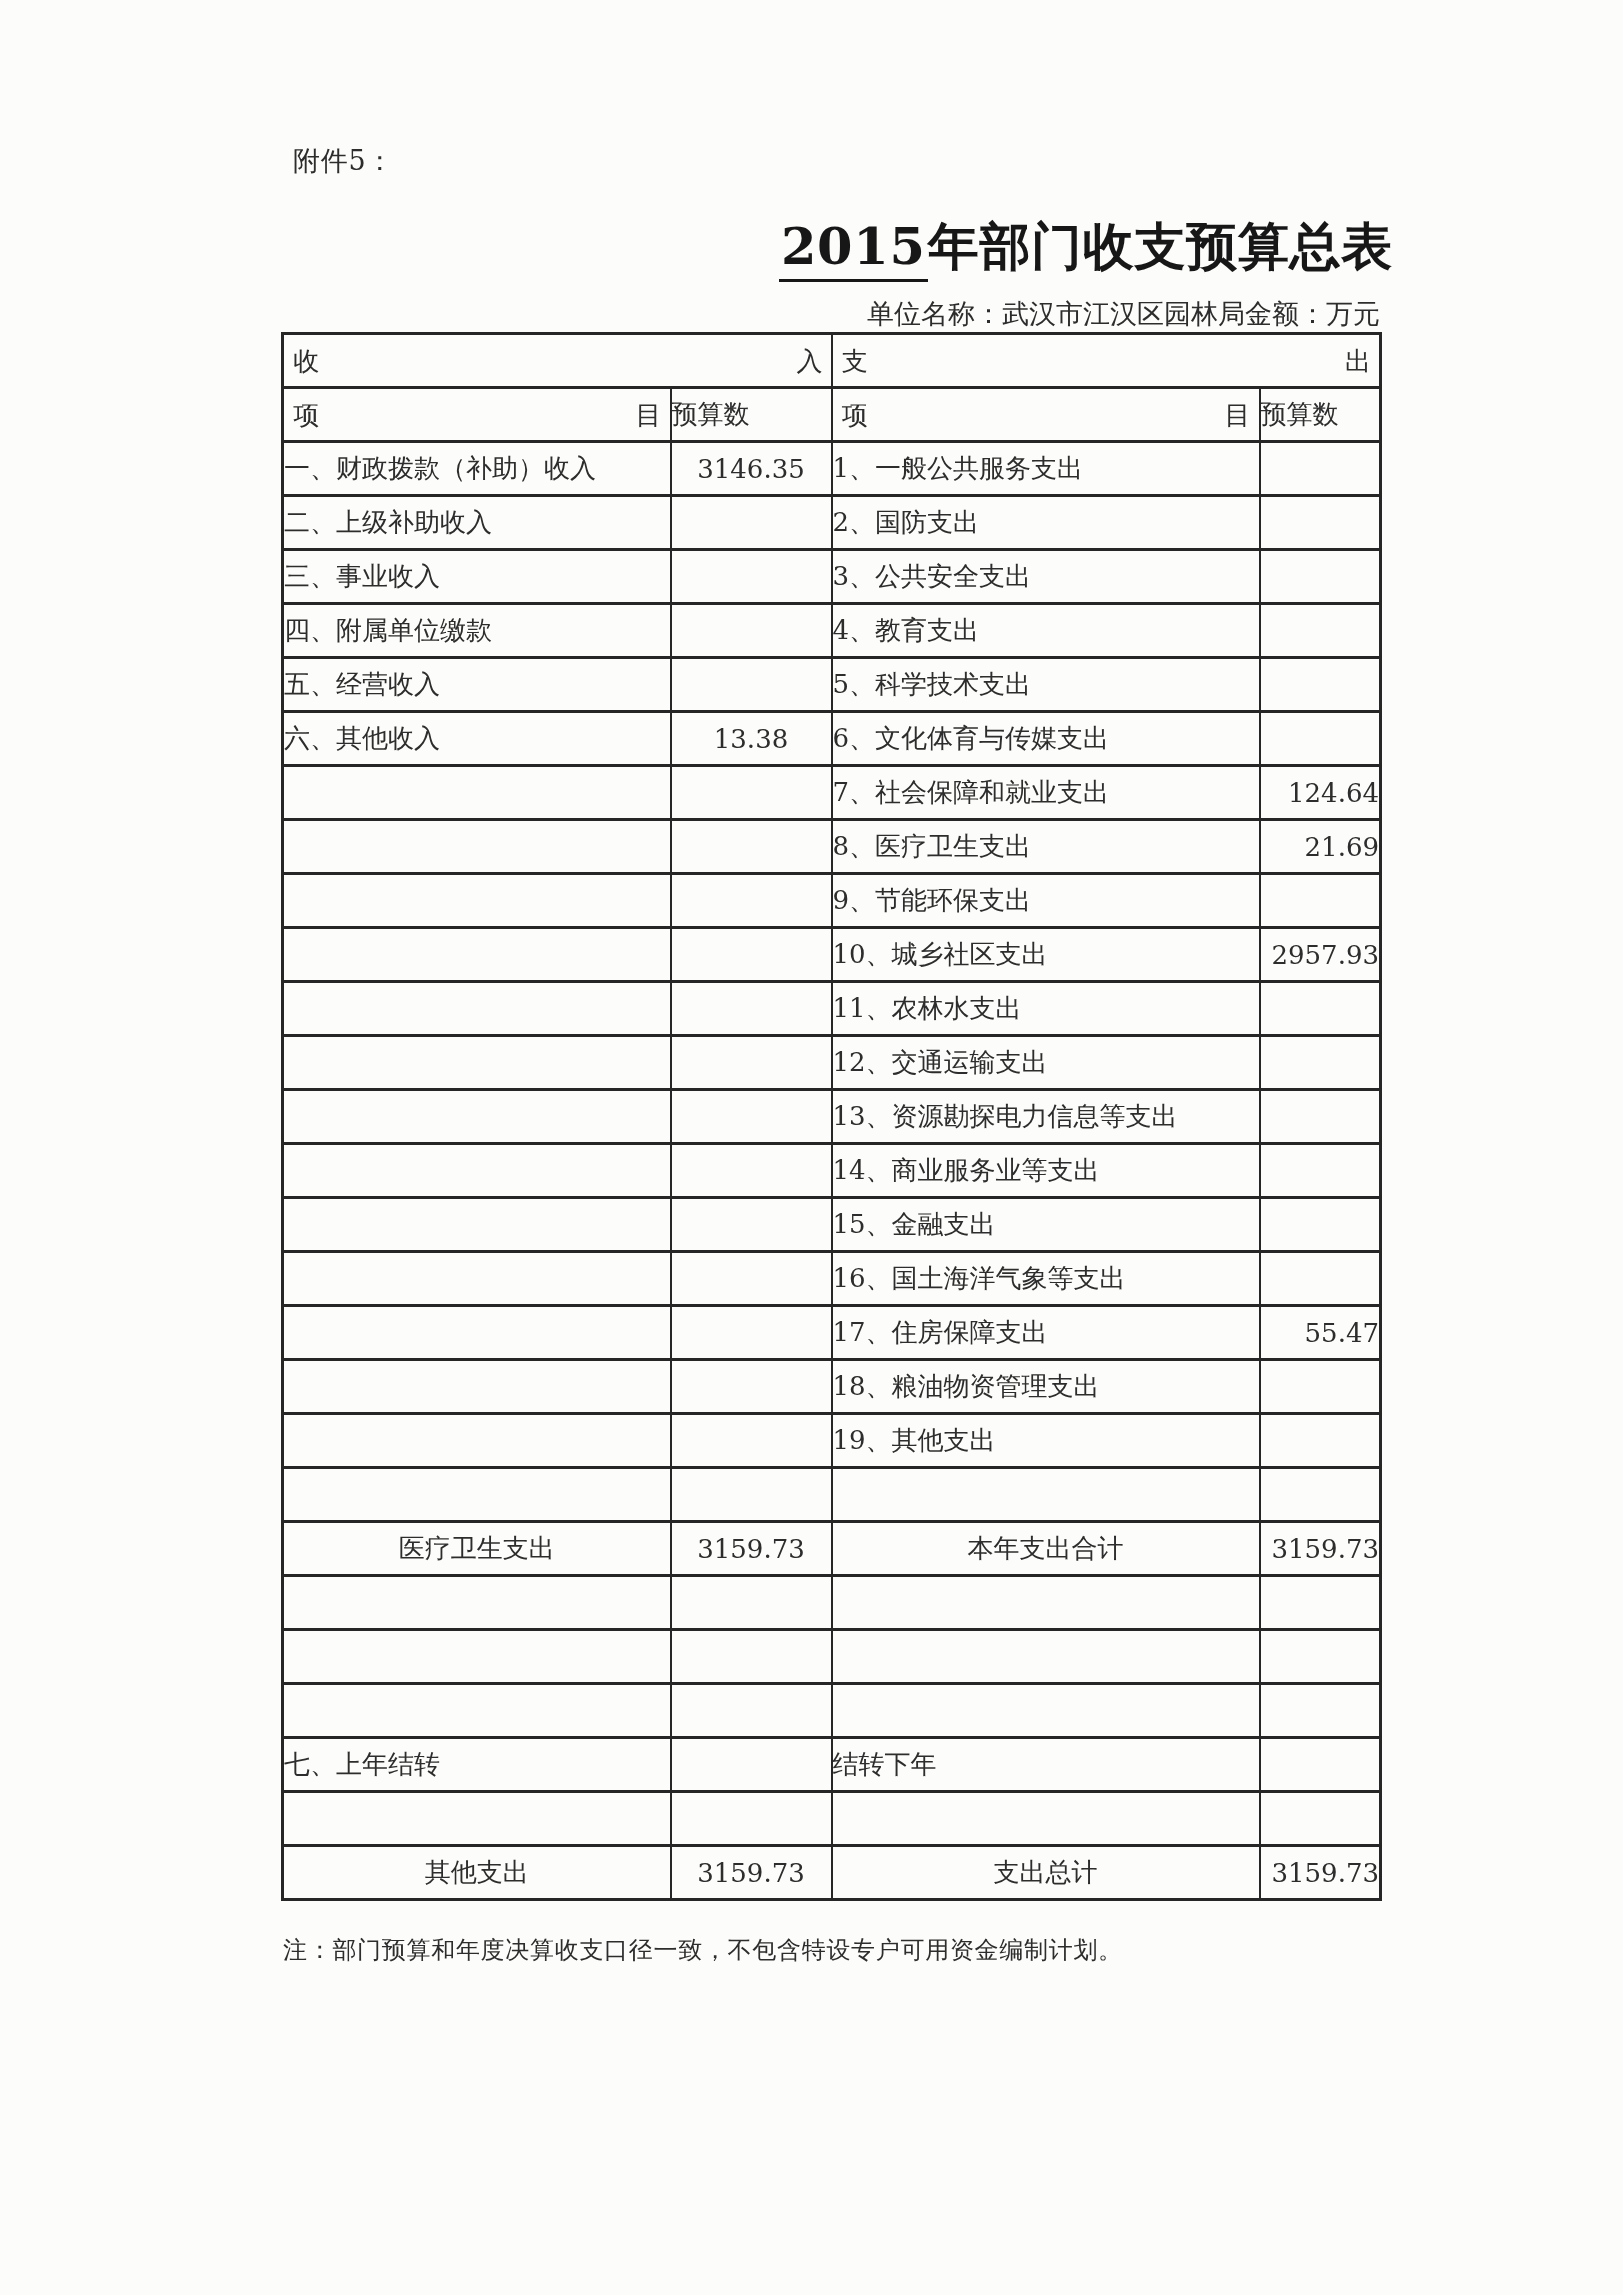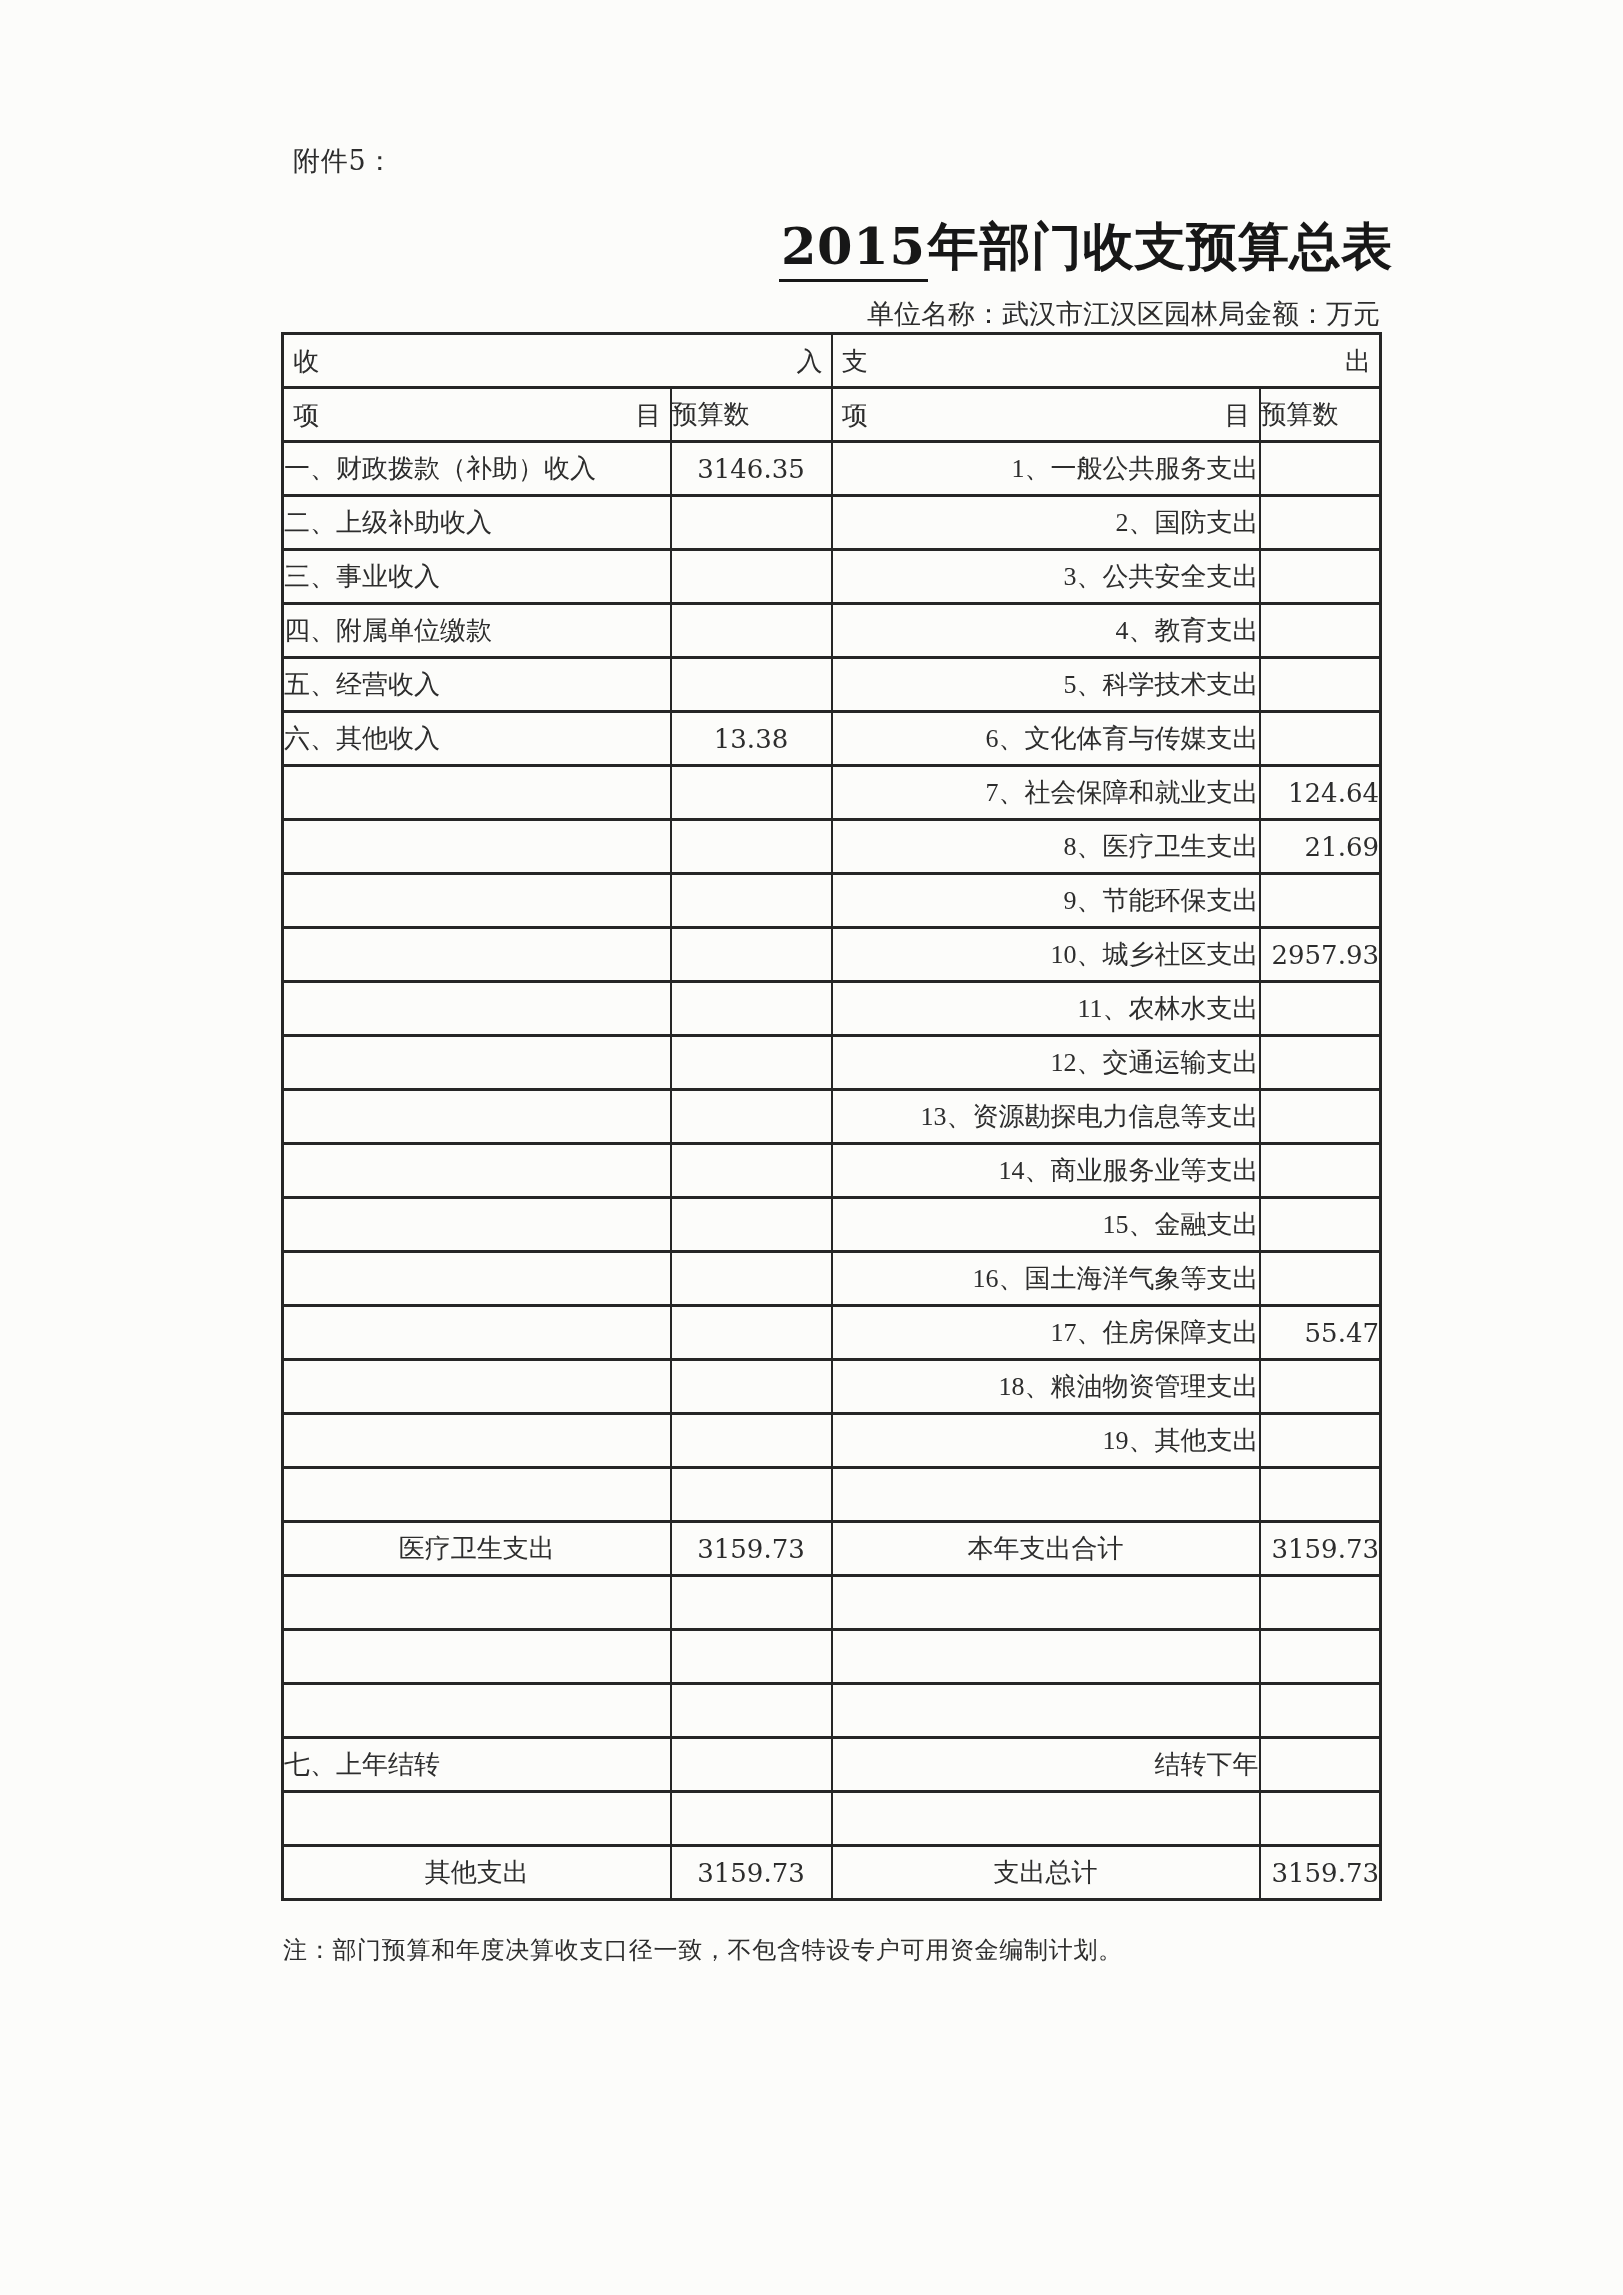--- a/index.html
+++ b/index.html
@@ -49,21 +49,21 @@
     padding:0;
     font-weight:normal;
     vertical-align:middle;
     overflow:hidden;white-space:nowrap;
   }
   table.budget{border:3.3px solid var(--line);}
   .split{position:relative;}
   .split .l{position:absolute;left:9.2px;top:50%;transform:translateY(-50%);}
   .split .r{position:absolute;right:7.9px;top:50%;transform:translateY(-50%);}
   td.lab1{text-align:left;padding-left:10.5px;}
-  td.lab2{text-align:right;padding-left:6.6px;font-family:Liberation Serif, serif;}
+  td.lab2{text-align:left;padding-left:6.6px;}
   td.ctr{text-align:center;padding-left:0;}
   td.v-c{text-align:center;}
   td.v-r{text-align:right;padding-right:10.5px;}
   th.c{text-align:left;}
   .note{
     position:absolute;left:283px;top:1934px;
     font-size:24px;letter-spacing:0.7px;
   }
 </style>
 </head>

